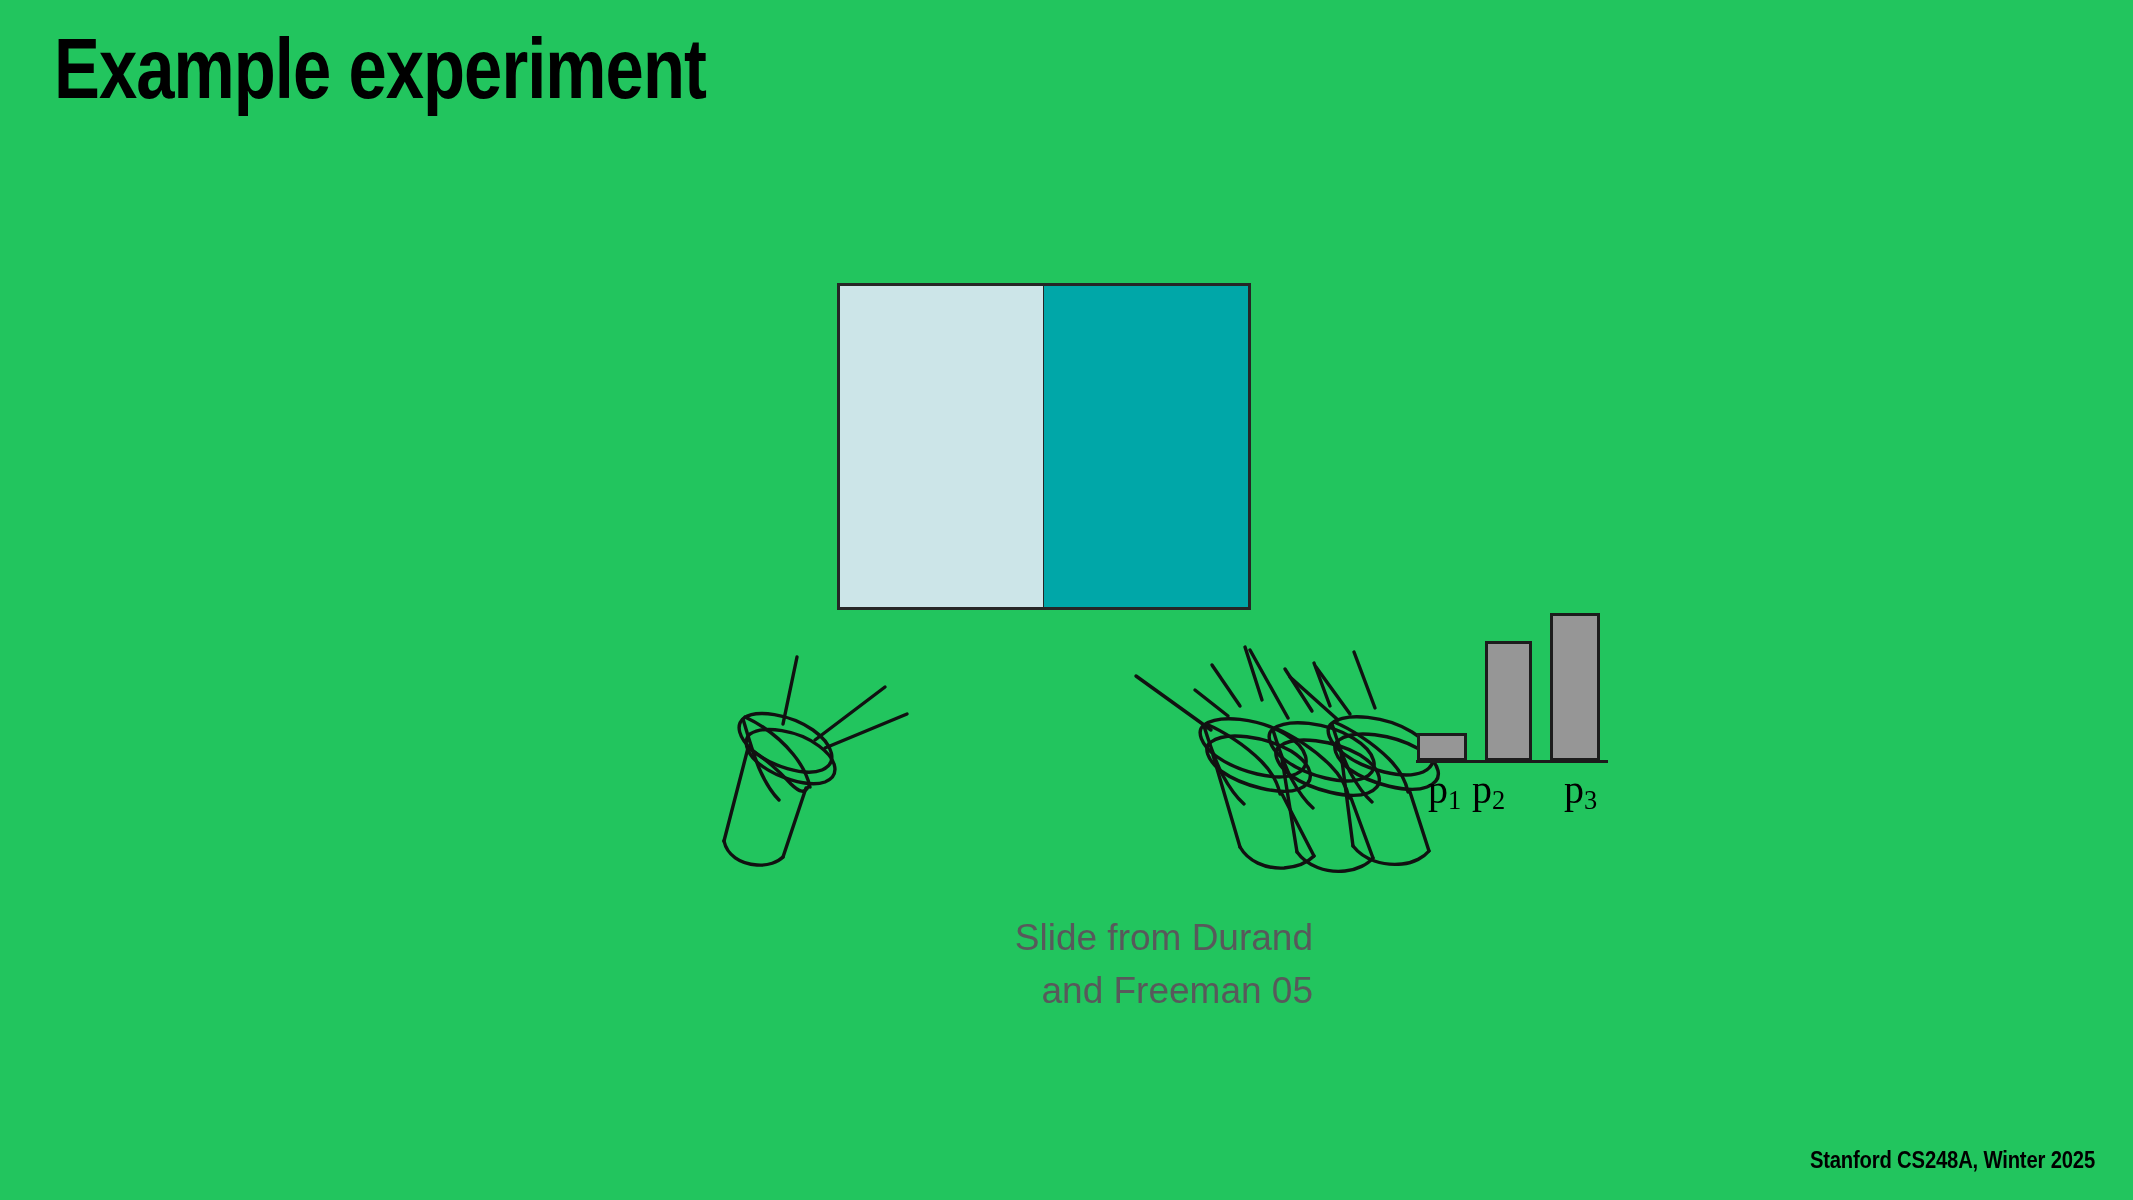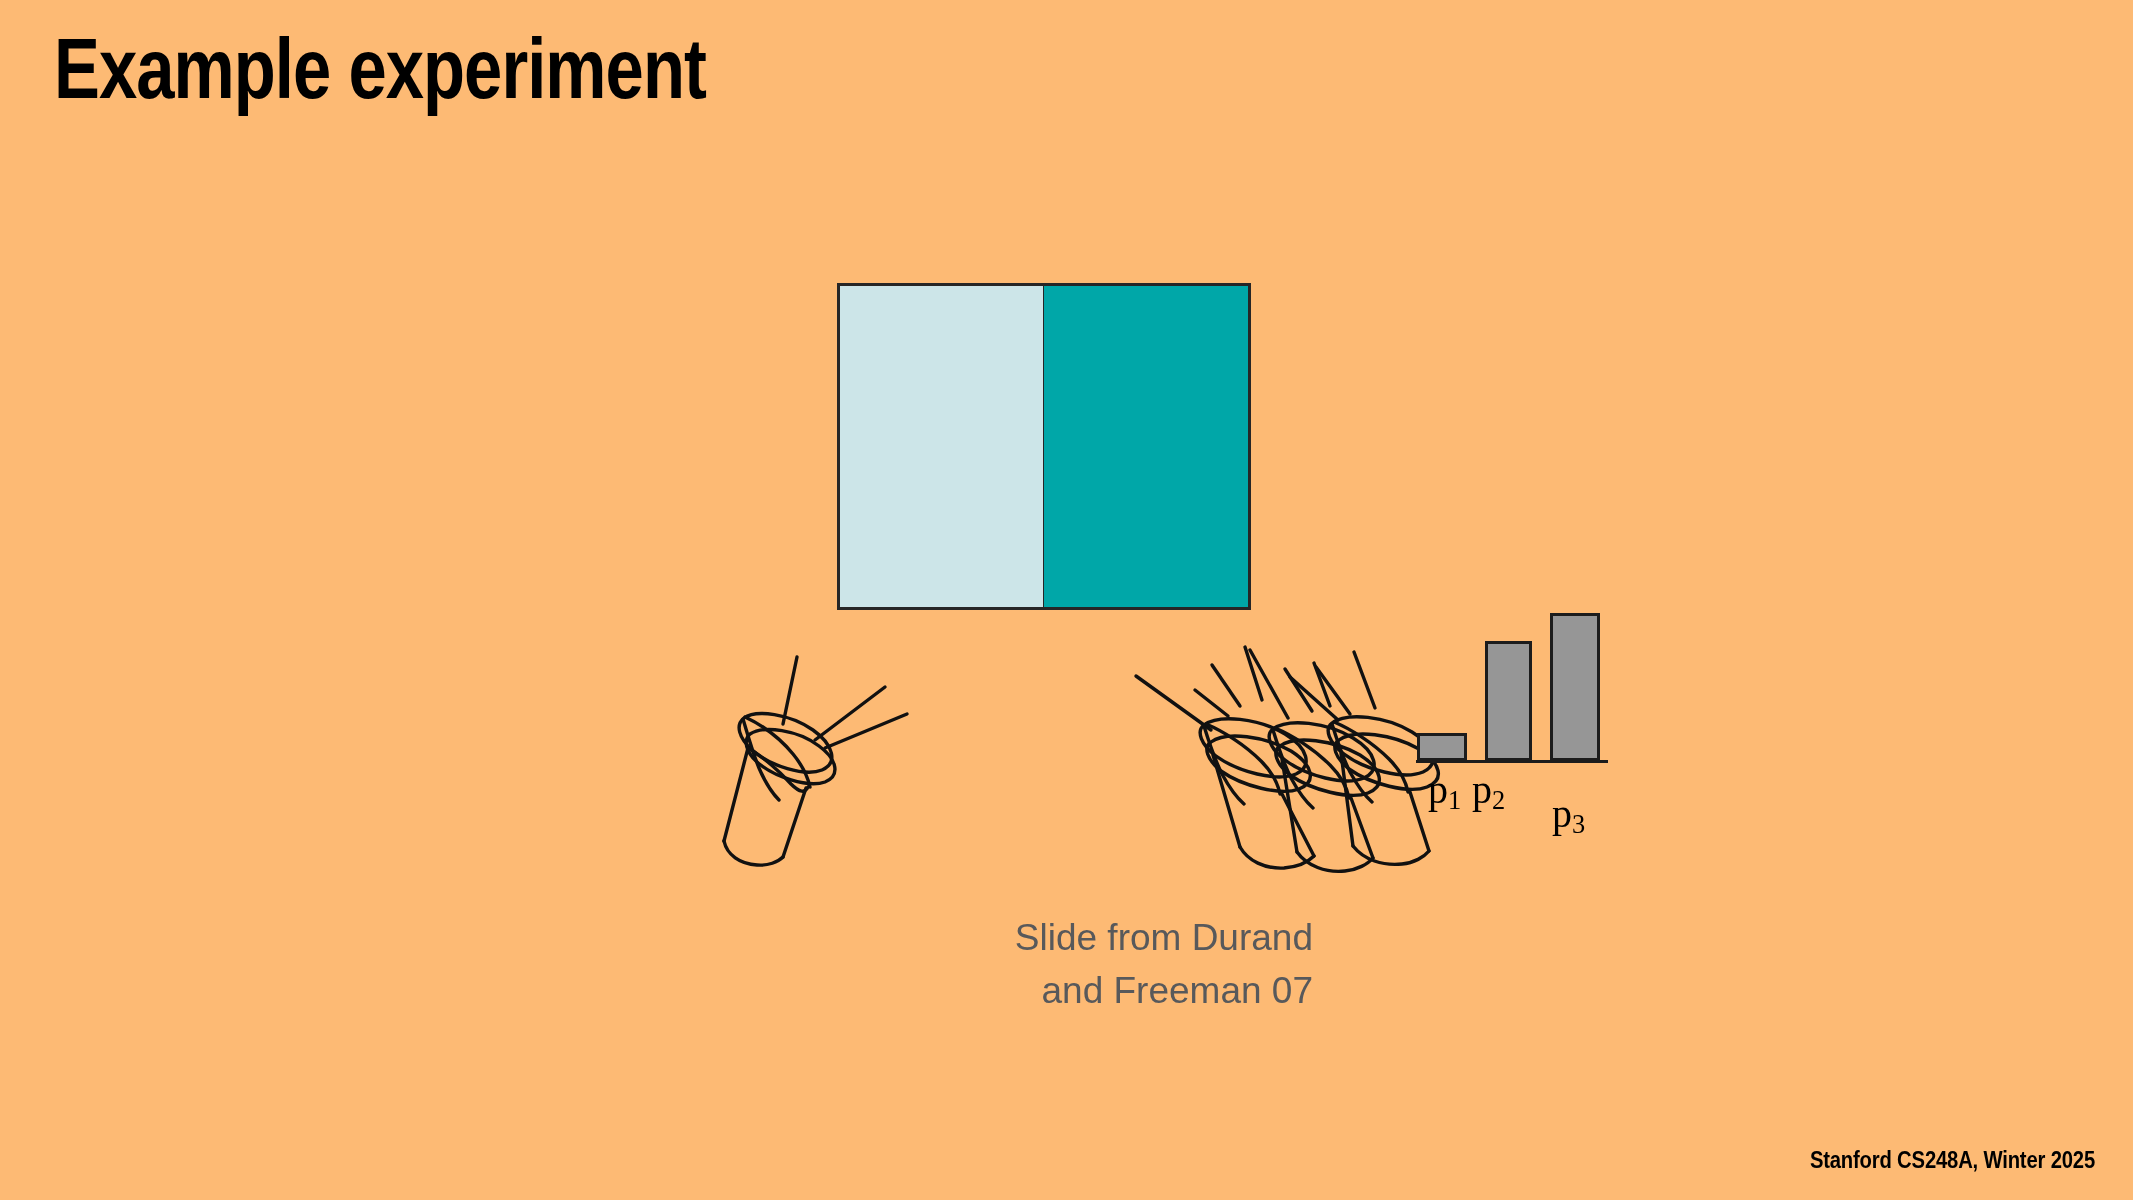--- a/index.html
+++ b/index.html
@@ -156,21 +156,21 @@
     letter-spacing: -0.2px;
     color: #000000;
     transform: scaleX(0.88);
     transform-origin: right bottom;
     white-space: nowrap;
   }
 </style>
 </head>
 <body>
 
-<div id="slide" style="background: #fdba74;">
+<div id="slide" style="background: #22c55e;">
 
   <div id="slide-title">Example experiment</div>
 
   <div id="color-patch" style="border-color: rgb(38, 38, 38);">
     <div id="patch-left-half" style="background: rgb(204, 229, 232);"></div>
     <div id="patch-divider" style="background: rgb(38, 38, 38);"></div>
     <div id="patch-right-half" style="background: rgb(0, 167, 168);"></div>
   </div>
 
   <svg id="sketch-layer" viewBox="0 0 2133 1200">
@@ -254,26 +254,26 @@
       <div class="chart-bar" style="left: 142px; width: 50px; height: 148px; background: rgb(150, 150, 150); border-color: rgb(28, 28, 28);"></div>
     </div>
     <div id="chart-baseline" style="background: rgb(28, 28, 28);"></div>
     <div id="bar-labels">
       <div class="bar-label" style="left:20px;">
         <span>p</span><sub>1</sub>
       </div>
       <div class="bar-label" style="left:64px;">
         <span>p</span><sub>2</sub>
       </div>
-      <div class="bar-label" style="left:144px;margin-top:24px;">
+      <div class="bar-label" style="left:156px;">
         <span>p</span><sub>3</sub>
       </div>
     </div>
   </div>
 
   <div id="attribution" style="color: rgb(88, 89, 91);">
     <div>Slide from Durand</div>
-    <div>and Freeman 07</div>
+    <div>and Freeman 05</div>
   </div>
 
   <div id="footer">Stanford CS248A, Winter 2025</div>
 
 </div>
 
 </body></html>

